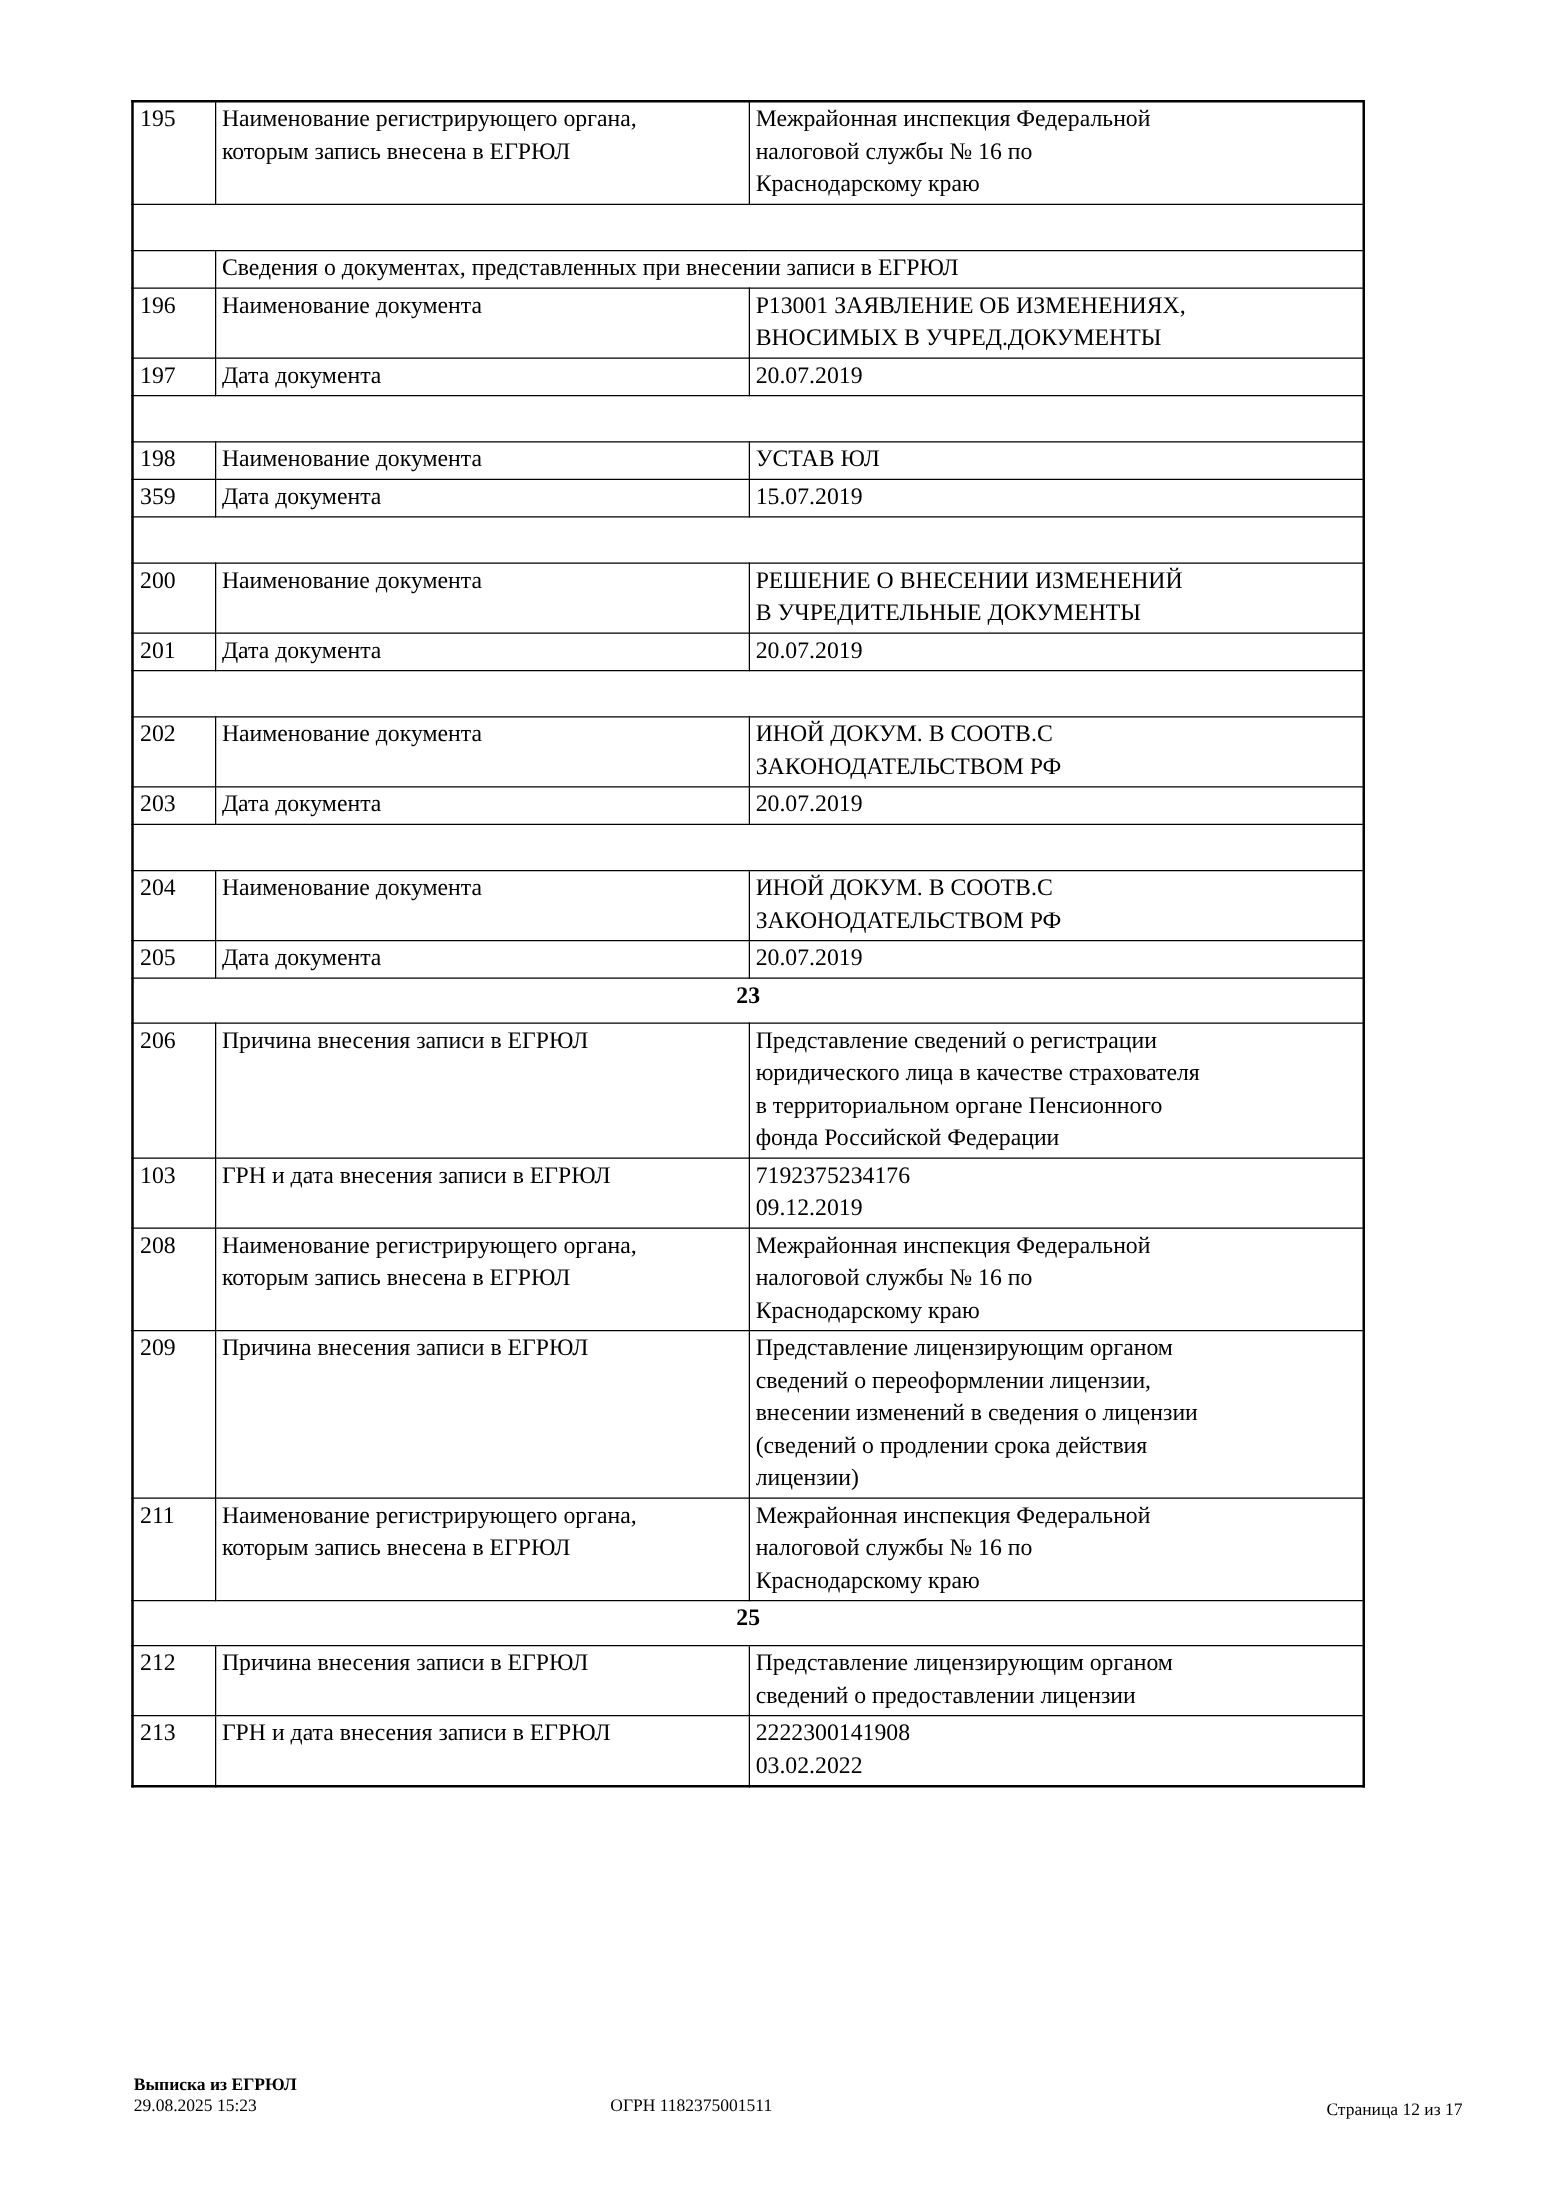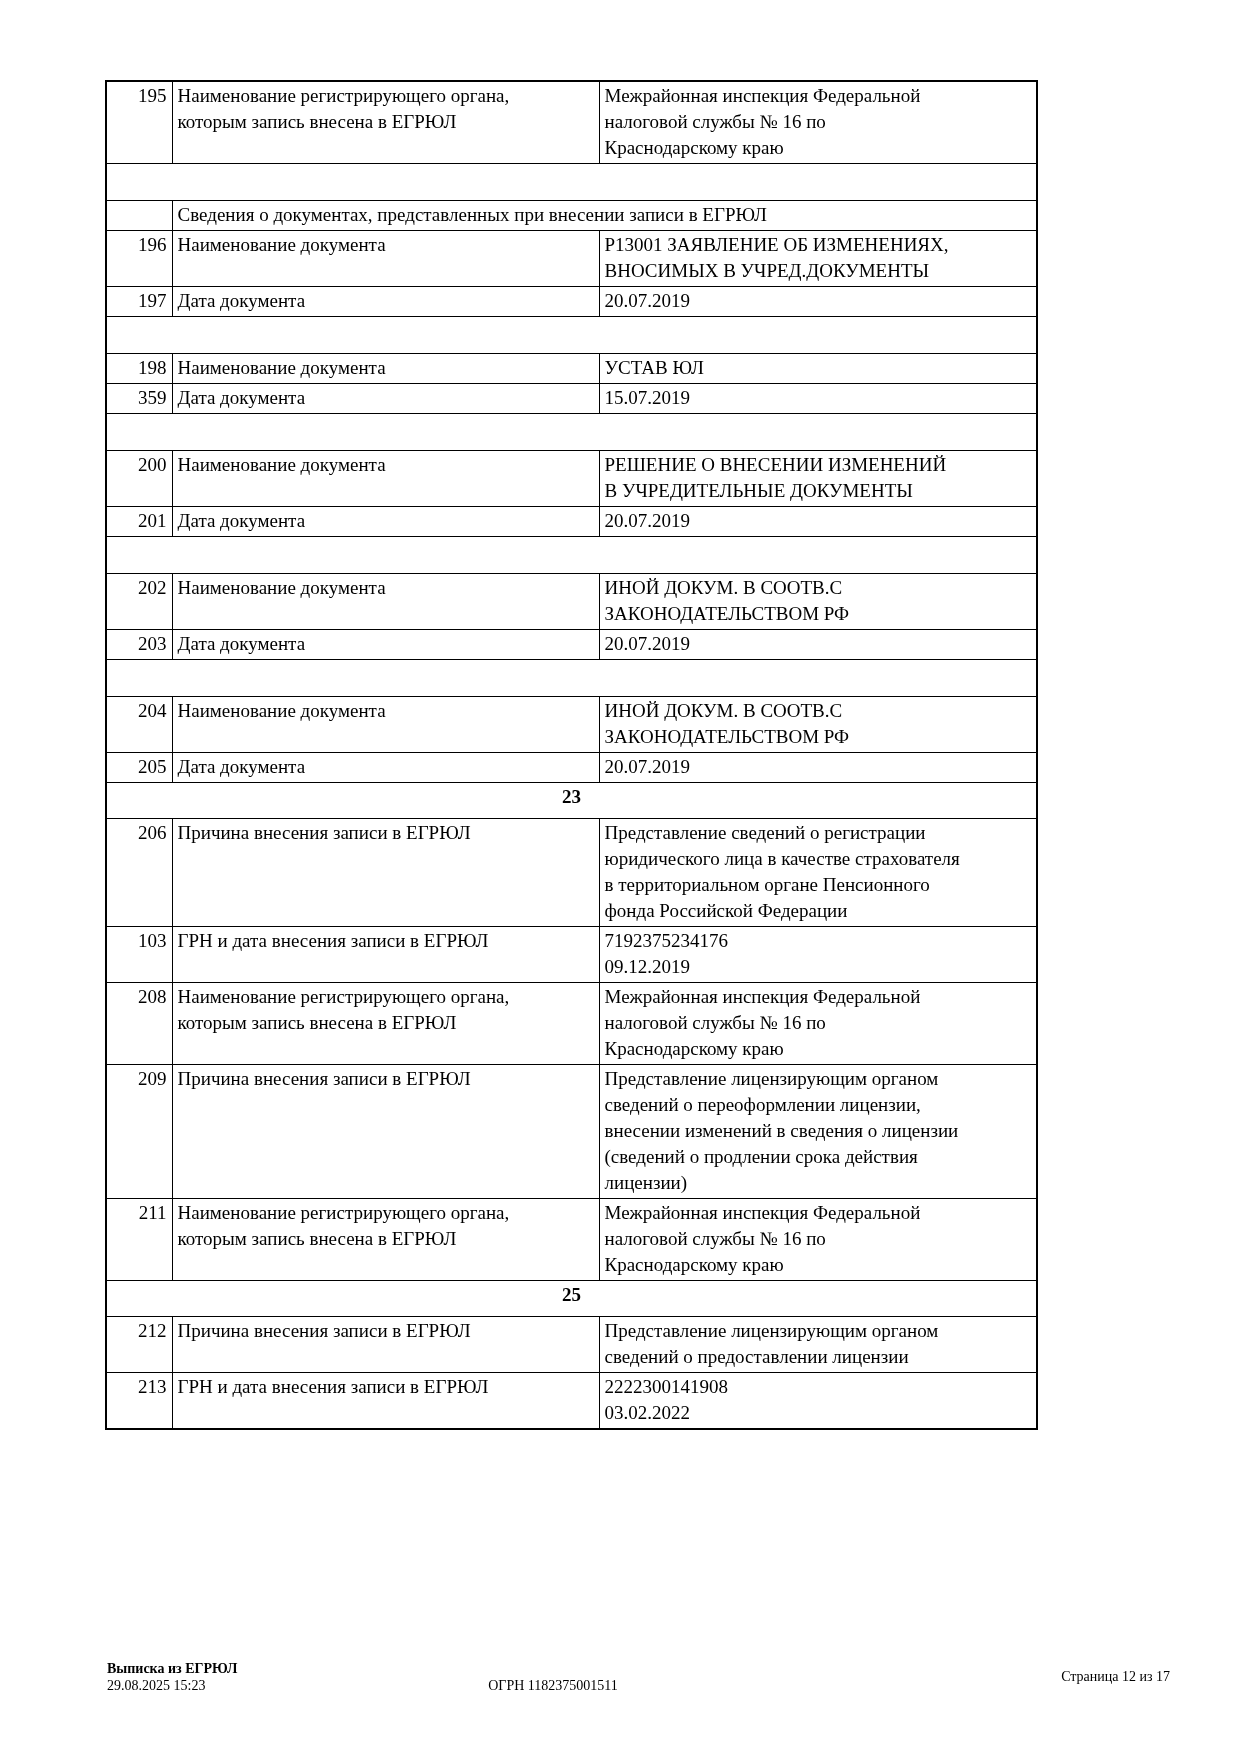--- a/index.html
+++ b/index.html
@@ -16,43 +16,43 @@
     border:2px solid #000;
   }
   table.doc-table td {
     border:1px solid #000;
     vertical-align:top;
     font-size:19px; line-height:26px;
     padding:1px 5px 2px 5px;
     white-space:pre-line;
     overflow:hidden;
   }
-  td.c-num   { width:66px; text-align:right; padding-left:1px; padding-right:1px;margin-top:13px; }
+  td.c-num   { width:66px; text-align:left; padding-left:1px; padding-right:1px;margin-top:13px; }
   td.c-label { width:427px; }
-  td.c-value { width:438px; }
+  td.c-value { width:492px; }
 
   td.c-gap {
     height:37px;
     border-top:2px solid #000; border-bottom:2px solid #000;
   }
   td.c-section {
     height:36px; text-align:center; font-weight:bold; font-size:20px;
     border-top:2px solid #000; border-bottom:2px solid #000;
     padding-top:3px;
   }
   td.c-subheader { }
 
   .footer {
     position:absolute; left:0; top:1660px; width:1240px;
     font-size:14px; line-height:17px;
   }
   .footer .f-left  { position:absolute; left:107px; top:0; text-align:left; }
   .footer .f-title { font-weight:bold; }
   .footer .f-center{ position:absolute; left:12px; top:17px; width:1082px; text-align:center; }
-  .footer .f-right { position:absolute; right:70px; top:8px; text-align:right;margin-left:24px; }
+  .footer .f-right { position:absolute; right:70px; top:20px; text-align:right;margin-left:24px; }
 </style>
 </head>
 <body>
 
 <div class="page">
 
   <table class="doc-table">
     <tbody>
         <tr>
           <td class="c-num">195</td>

